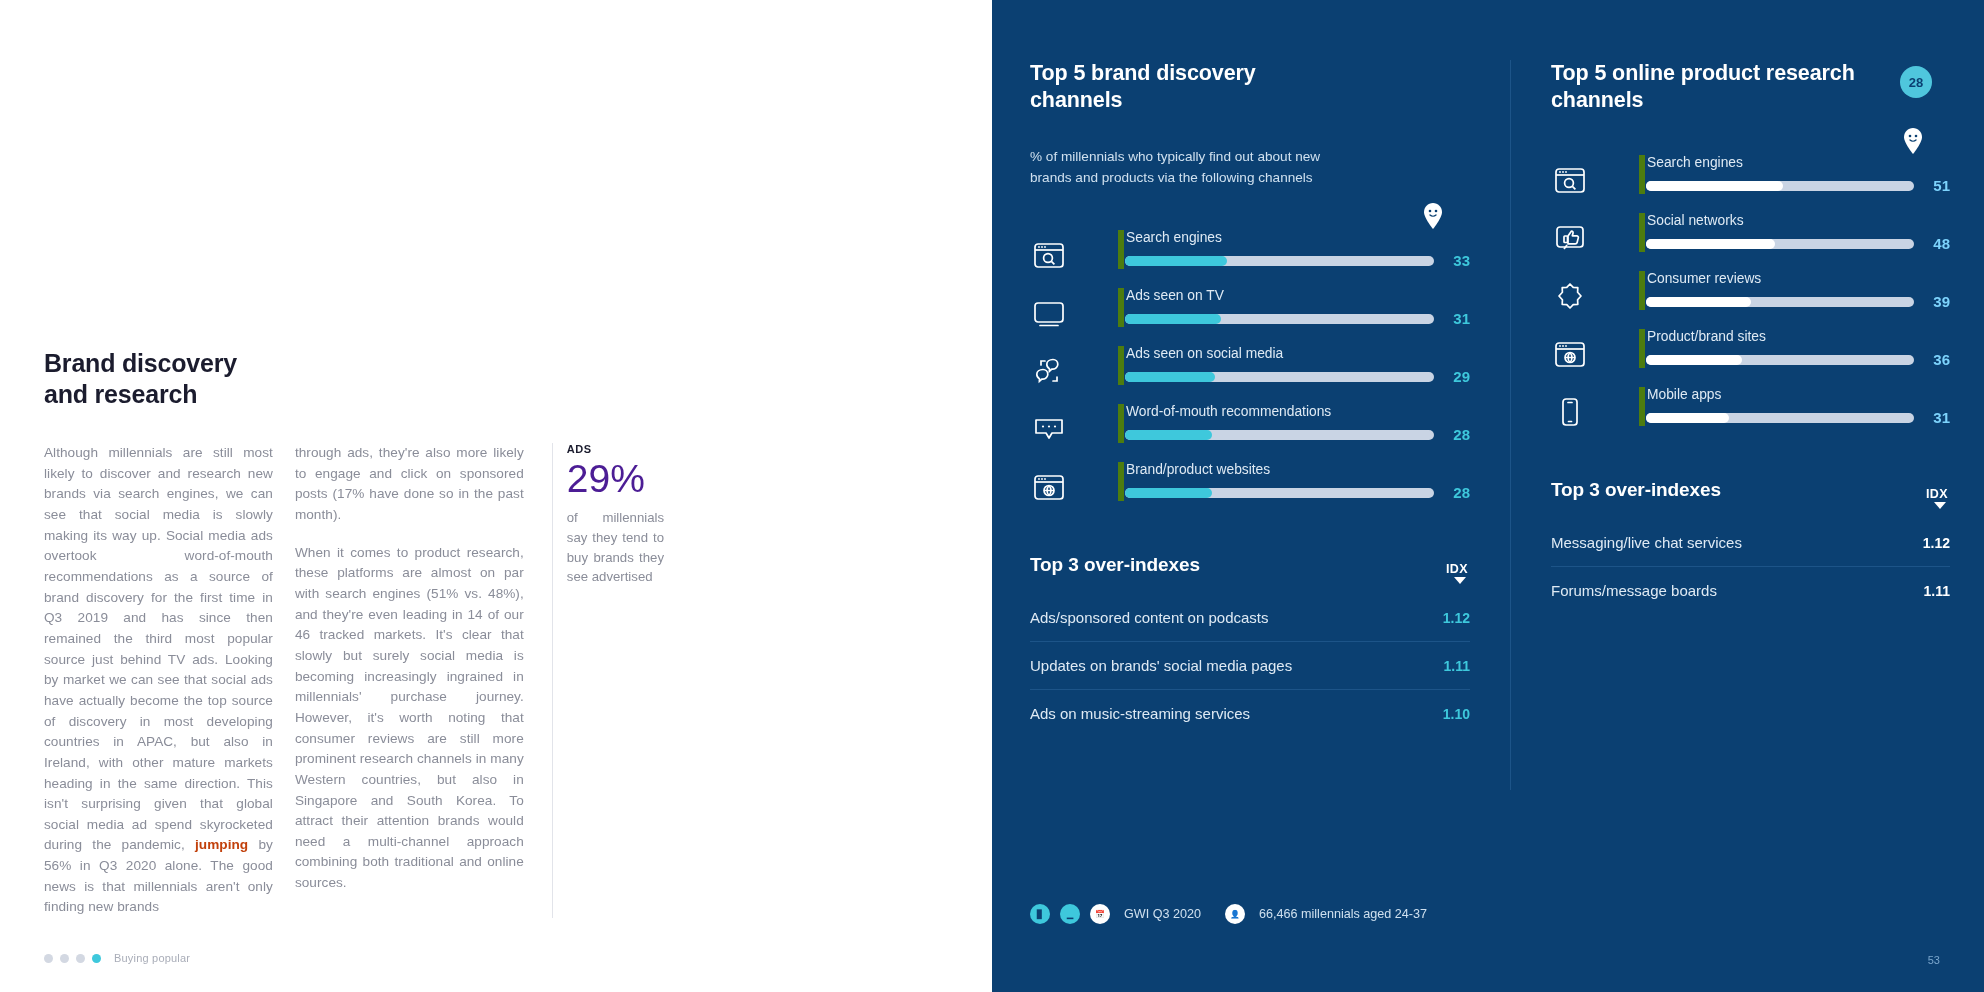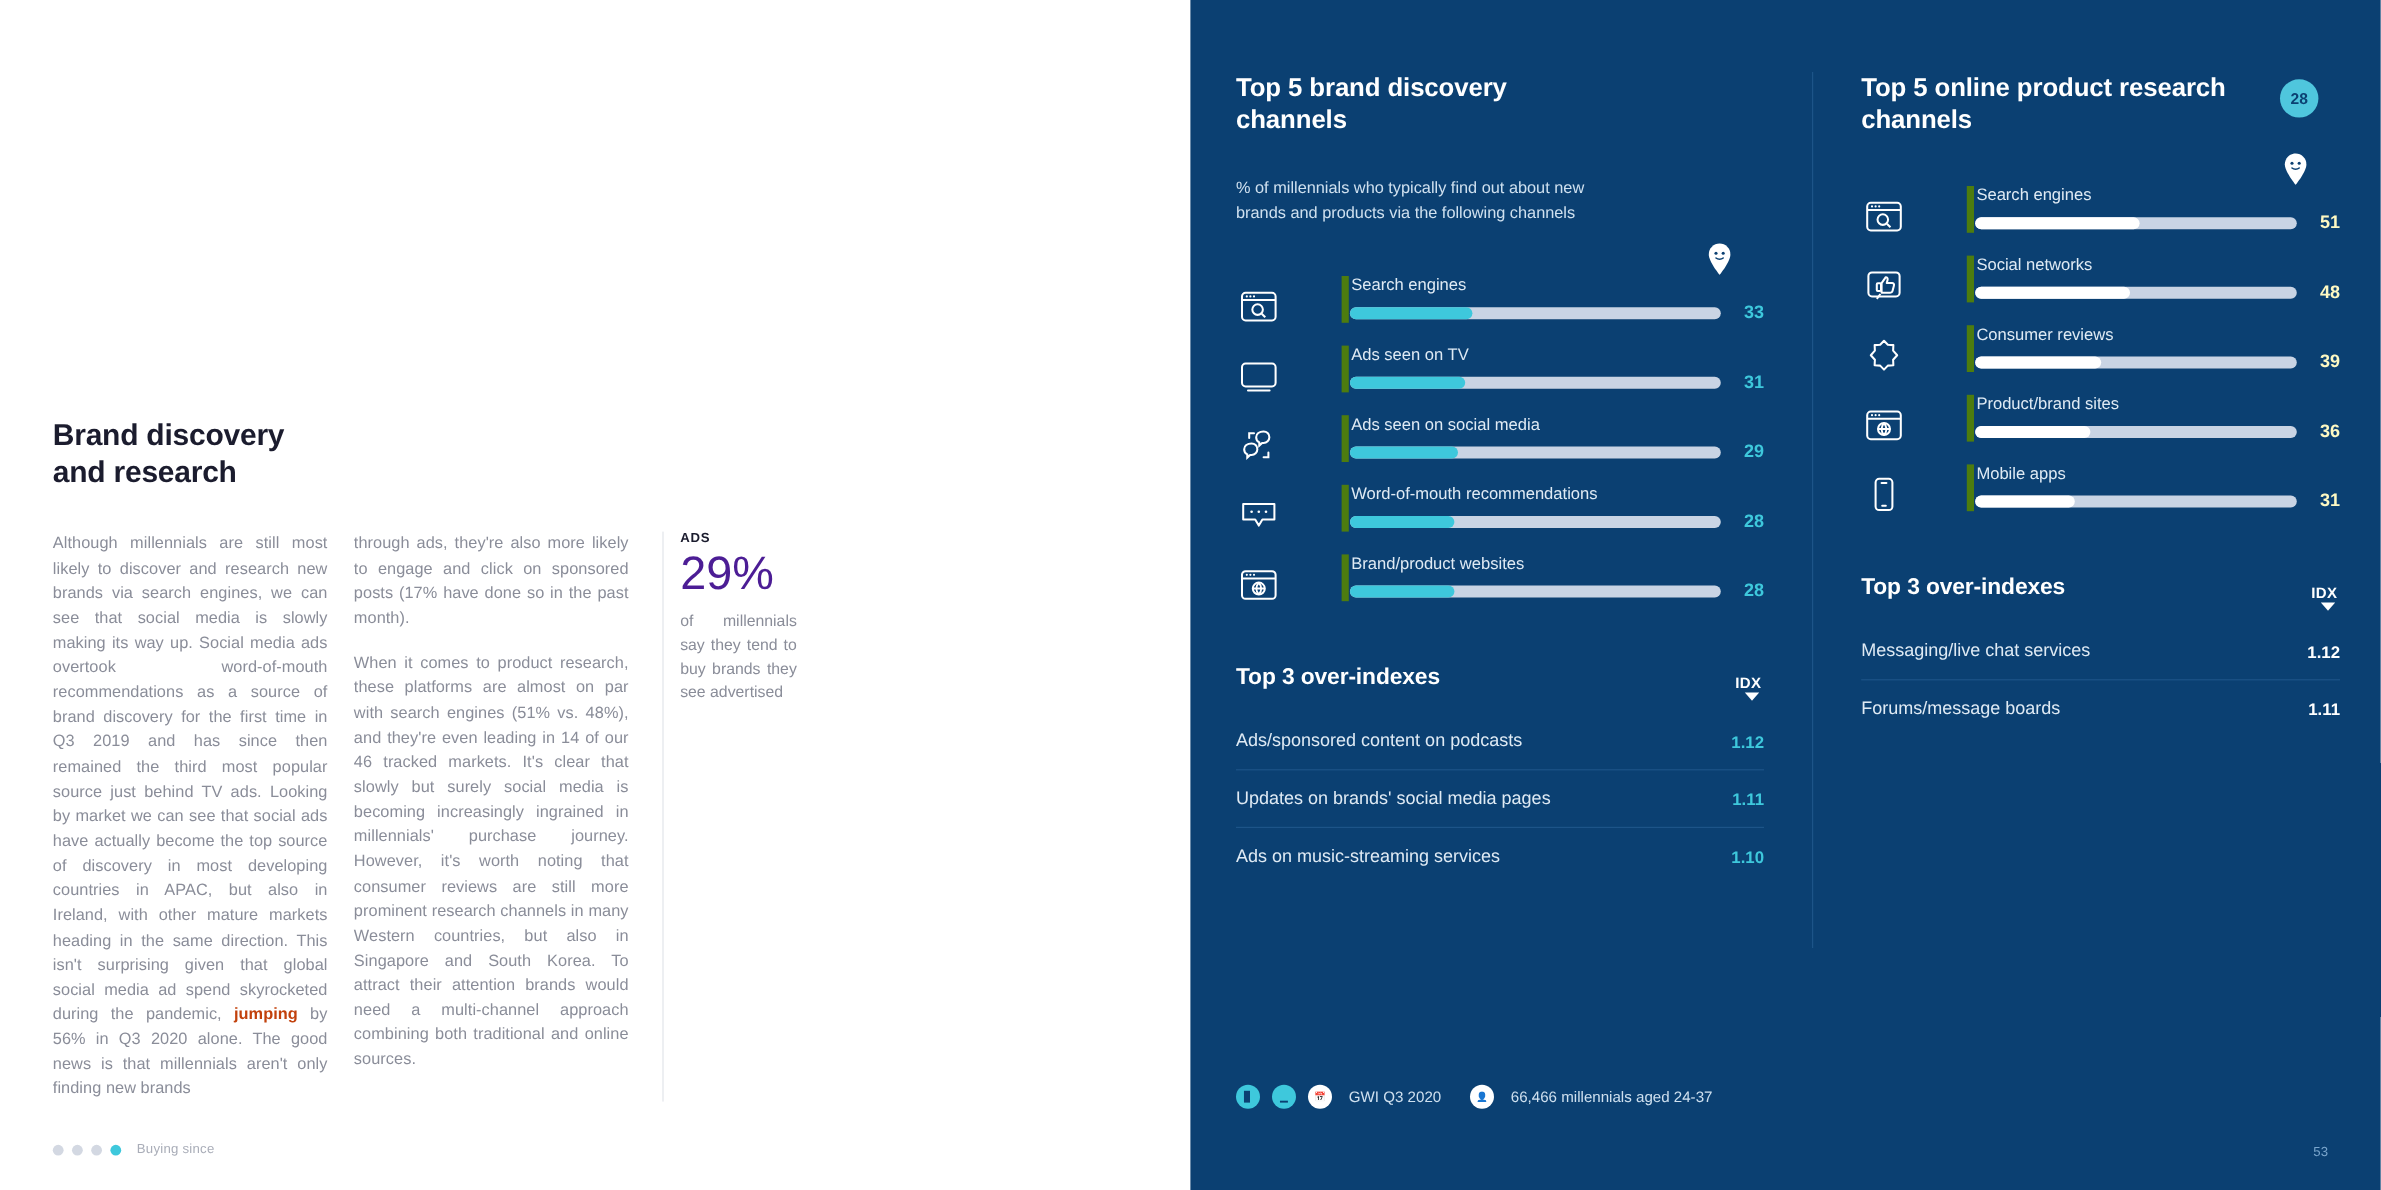--- a/index.html
+++ b/index.html
@@ -184,21 +184,21 @@
   }
   .fill-cyan { background: #3ec8dc; }
   .fill-white { background: #ffffff; }
   .bar-value {
     font-size: 15px;
     font-weight: bold;
     min-width: 26px;
     text-align: right;
   }
   .val-cyan { color: #3ec8dc; }
-  .val-white { color: #fef9c3; }
+  .val-white { color: #7dd3fc; }
 
   
   .oi { margin-top: 34px; }
   .oi-head {
     display: flex; align-items: flex-end; justify-content: space-between;
     padding-bottom: 18px;
   }
   .oi-title { font-size: 19px; font-weight: bold; color: #ffffff; letter-spacing: -0.1px;}
   .oi-idx { position: relative; font-size: 12.5px; font-weight: bold; color: #ffffff; letter-spacing: 0.4px; padding-right: 2px; }
   .oi-caret {
@@ -264,21 +264,21 @@
           <div class="callout-sub">of millennials say they tend to buy brands they see advertised</div>
         </div>
       </div>
     </div>
 
     <div class="left-footer">
       <span class="dot"></span>
       <span class="dot"></span>
       <span class="dot"></span>
       <span class="dot active"></span>
-      <span class="left-footer-label">Buying since</span>
+      <span class="left-footer-label">Buying popular</span>
     </div>
   </div>
 
   <div class="page-right">
 
     <div class="page-badge">28</div>
 
     <div class="panels">
 
       <div class="panel panel-left">

